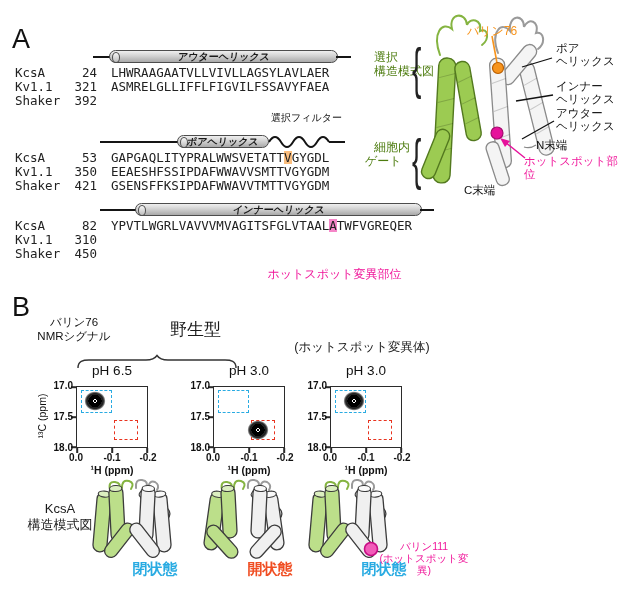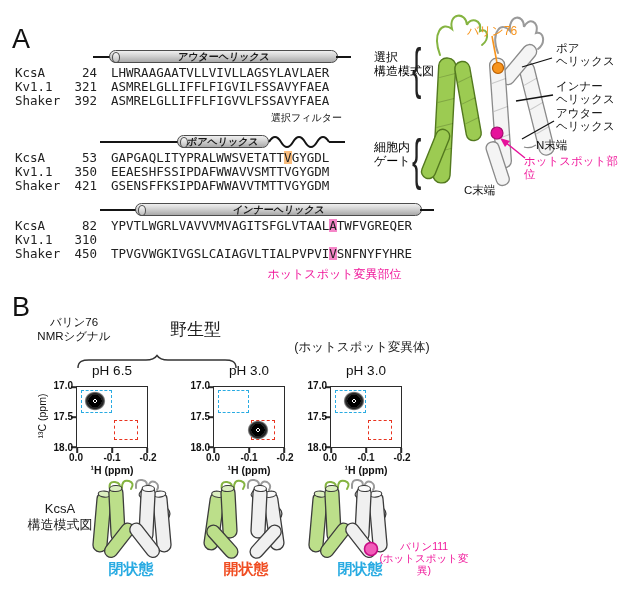--- a/index.html
+++ b/index.html
@@ -19,21 +19,21 @@
   .hbar{position:absolute;height:13px;box-sizing:border-box;border:1px solid #4d4d4d;border-radius:7px;
         background:linear-gradient(#efefef 0%,#d2d2d2 45%,#a9a9a9 100%);
         display:flex;align-items:center;justify-content:center;}
   .hbar::before{content:"";position:absolute;left:2px;top:0.5px;width:6px;height:9px;
         border:1px solid #4d4d4d;border-radius:50%;background:linear-gradient(#f6f6f6,#bdbdbd);}
   .hbar-label{font-size:10px;font-weight:700;transform:skewX(-8deg);letter-spacing:0;}
   .toplabel{font-size:10px;color:#111;}
   .caption-magenta{font-size:12px;color:#F0189B;text-align:center;font-weight:500;}
   
   .slab{font-size:11.5px;line-height:13px;color:#111;}
-  .slab12{font-size:12px;line-height:14px;color:#000000;}
+  .slab12{font-size:12px;line-height:14px;color:#4d7c0f;}
   .brace{font-size:56px;line-height:56px;font-weight:300;color:#222;transform:scaleX(0.5);transform-origin:left center;}
   .lab-orange{color:#F7941D;}
   .lab-magenta{color:#F0189B;}
   
   .center{text-align:center;}
   
   .nmr-frame{position:absolute;width:72px;height:62px;border:1.6px solid #2b2b2b;box-sizing:border-box;background:#fff;}
   .ptitle{font-size:13.5px;color:#111;text-align:center;}
   .ticklab{position:absolute;font:700 10px "Liberation Sans",sans-serif;color:#111;}
   .ylab-rot{position:absolute;font-size:10.5px;color:#111;transform:translate(-50%,-50%) rotate(-90deg);white-space:nowrap;}
@@ -50,41 +50,41 @@
   .cyl.green rect{fill:#BCDF8A;}
   .cyl.green ellipse{fill:#DCEFC0;}
   .cyl.gray rect{fill:#F0F0F0;}
   .cyl.gray ellipse{fill:#FAFAFA;}
   .loop{fill:none;stroke-width:2;stroke-linecap:round;}
   .green-loop{stroke:#85B441;}
   .gray-loop{stroke:#9a9a9a;}
   .ribbon.green rect{fill:#9CCB52;stroke:#53791F;stroke-width:1.4;}
   .ribbon.gray rect{fill:#F4F4F4;stroke:#8a8a8a;stroke-width:1.3;}
   .coil{stroke:rgba(0,0,0,0.18);stroke-width:1;}
-  .state{font-size:15px;font-weight:700;text-align:center;}
+  .state{font-size:15px;font-weight:700;text-align:center;margin-left:24px;}
   .state-cyan{color:#29ABE2;}
   .state-red{color:#F04E23;}
   .small-magenta{font-size:10.5px;line-height:12px;color:#F0189B;text-align:center;}
 </style>
 </head>
 <body>
 
 <div id="canvas">
 
   <div class="abs panel-letter" style="left:12px;top:24px;">A</div>
 
   <div class="abs hline" style="left:93px;top:56px;width:18px;"></div>
   <div class="abs hbar" style="left:109px;top:50px;width:229px;">
     <span class="hbar-label">アウターヘリックス</span>
   </div>
   <div class="abs hline" style="left:336px;top:56px;width:15px;"></div>
 
   <div class="seqrow" style="left:15px;top:66px;"><span class="sname">KcsA</span><span class="snum">24</span><span class="sseq">LHWRAAGAATVLLVIVLLAGSYLAVLAER</span></div>
   <div class="seqrow" style="left:15px;top:80px;"><span class="sname">Kv1.1</span><span class="snum">321</span><span class="sseq">ASMRELGLLIFFLFIGVILFSSAVYFAEA</span></div>
-  <div class="seqrow" style="left:15px;top:94px;"><span class="sname">Shaker</span><span class="snum">392</span><span class="sseq">ASMRELGLLIFFLFIGVVLFSSAVYFAEA</span></div>
+  <div class="seqrow" style="left:15px;top:94px;"><span class="sname">Shaker</span><span class="snum">392</span></div>
 
   <div class="abs toplabel" style="left:271px;top:111px;">選択フィルター</div>
   <div class="abs hline" style="left:100px;top:141px;width:79px;"></div>
   <div class="abs hbar" style="left:177px;top:135px;width:92px;">
     <span class="hbar-label">ポアヘリックス</span>
   </div>
   <svg class="abs" style="left:267px;top:133px;" width="64" height="17" viewBox="0 0 64 17">
     <path d="M2,9 Q8,-1 14,9 T26,9 T38,9 T50,9 T62,9" fill="none" stroke="#151515" stroke-width="2"></path>
   </svg>
   <div class="abs hline" style="left:329px;top:141px;width:16px;"></div>
@@ -94,21 +94,21 @@
   <div class="seqrow" style="left:15px;top:179px;"><span class="sname">Shaker</span><span class="snum">421</span><span class="sseq">GSENSFFKSIPDAFWWAVVTMTTVGYGDM</span></div>
 
   <div class="abs hline" style="left:100px;top:209px;width:37px;"></div>
   <div class="abs hbar" style="left:135px;top:203px;width:287px;">
     <span class="hbar-label">インナーヘリックス</span>
   </div>
   <div class="abs hline" style="left:420px;top:209px;width:14px;"></div>
 
   <div class="seqrow" style="left:15px;top:219px;"><span class="sname">KcsA</span><span class="snum">82</span><span class="sseq">YPVTLWGRLVAVVVMVAGITSFGLVTAAL<span class="hl-pink">A</span>TWFVGREQER</span></div>
   <div class="seqrow" style="left:15px;top:233px;"><span class="sname">Kv1.1</span><span class="snum">310</span></div>
-  <div class="seqrow" style="left:15px;top:247px;"><span class="sname">Shaker</span><span class="snum">450</span><span class="sseq">TPVGVWGKIVGSLCAIAGVLTIALPVPVI<span class="hl-pink">V</span>SNFNYFYHRE</span></div>
+  <div class="seqrow" style="left:15px;top:247px;"><span class="sname">Shaker</span><span class="snum">450</span></div>
   <div class="abs caption-magenta" style="left:262px;top:266px;width:145px;">ホットスポット変異部位</div>
 
   <svg class="abs" style="left:370px;top:3px;" width="245" height="205" viewBox="0 0 245 205">
 
     <path class="green-loop loop" d="M70,52 C62,30 72,18 82,26 C78,10 96,8 97,22 C100,14 112,16 110,28 C118,24 120,36 112,42" stroke-width="3"></path>
     <g class="ribbon green" transform="rotate(3 75 115)">
       <rect x="66" y="55" width="17" height="125" rx="8"></rect>
       <line class="coil" x1="67" y1="75" x2="83" y2="70"></line>
         <line class="coil" x1="67" y1="100" x2="83" y2="95"></line>
       <line class="coil" x1="67" y1="125" x2="83" y2="120"></line>
@@ -152,21 +152,21 @@
     <line x1="184" y1="118" x2="152" y2="136" stroke="#111" stroke-width="1.3"></line>
     <path d="M166,142 q-6,4 -12,2" fill="none" stroke="#888" stroke-width="1.3"></path>
     <line x1="155" y1="155" x2="135" y2="139" stroke="#E6119B" stroke-width="1.5"></line>
     <polygon points="130,135 140,138 135,144" fill="#E6119B"></polygon>
   </svg>
 
   <div class="abs slab12" style="left:374px;top:50px;">選択</div>
   <div class="abs slab12" style="left:374px;top:64px;">構造模式図</div>
   <div class="abs brace" style="left:412px;top:40px;">{</div>
   <div class="abs slab12" style="left:374px;top:140px;">細胞内</div>
-  <div class="abs slab12" style="left:374px;top:154px;">ゲート</div>
+  <div class="abs slab12" style="left:365px;top:154px;">ゲート</div>
   <div class="abs brace" style="left:412px;top:131px;">{</div>
   <div class="abs slab12 lab-orange" style="left:467px;top:24px;">バリン76</div>
   <div class="abs slab" style="left:556px;top:42px;">ポア</div>
   <div class="abs slab" style="left:556px;top:55px;">ヘリックス</div>
   <div class="abs slab" style="left:556px;top:80px;">インナー</div>
   <div class="abs slab" style="left:556px;top:93px;">ヘリックス</div>
   <div class="abs slab" style="left:556px;top:107px;">アウター</div>
   <div class="abs slab" style="left:556px;top:120px;">ヘリックス</div>
   <div class="abs slab" style="left:536px;top:139px;">N末端</div>
   <div class="abs slab lab-magenta" style="left:524px;top:155px;">ホットスポット部位</div>

